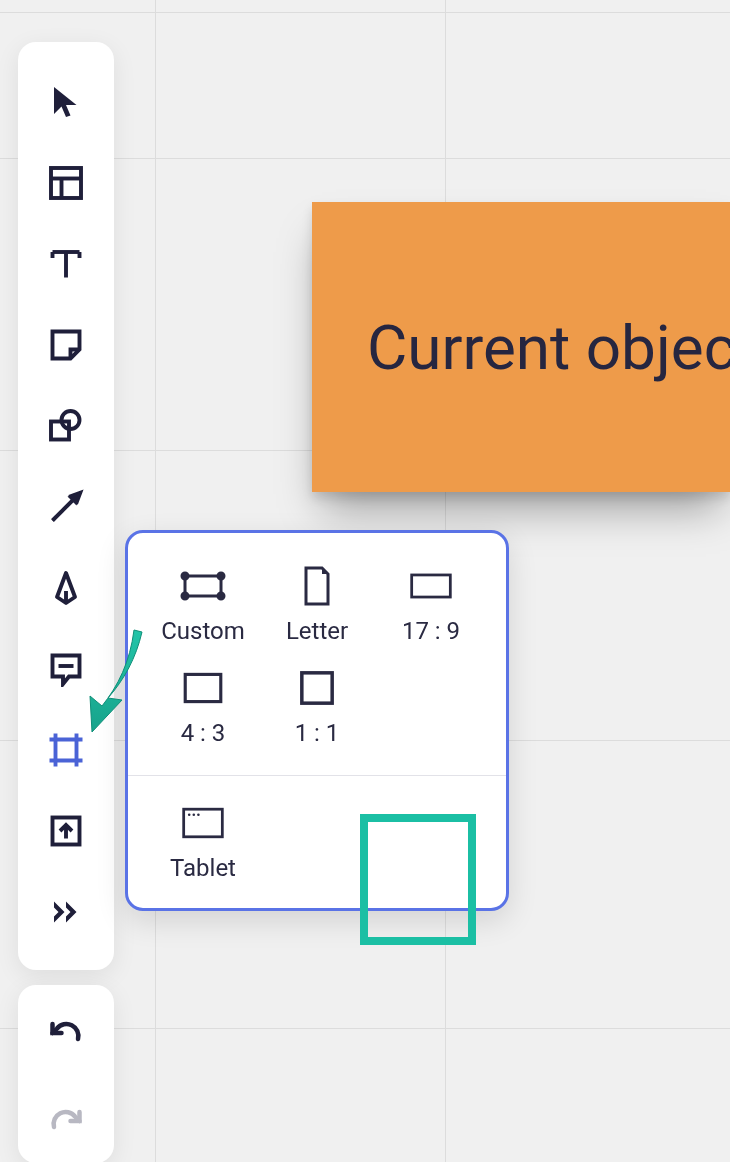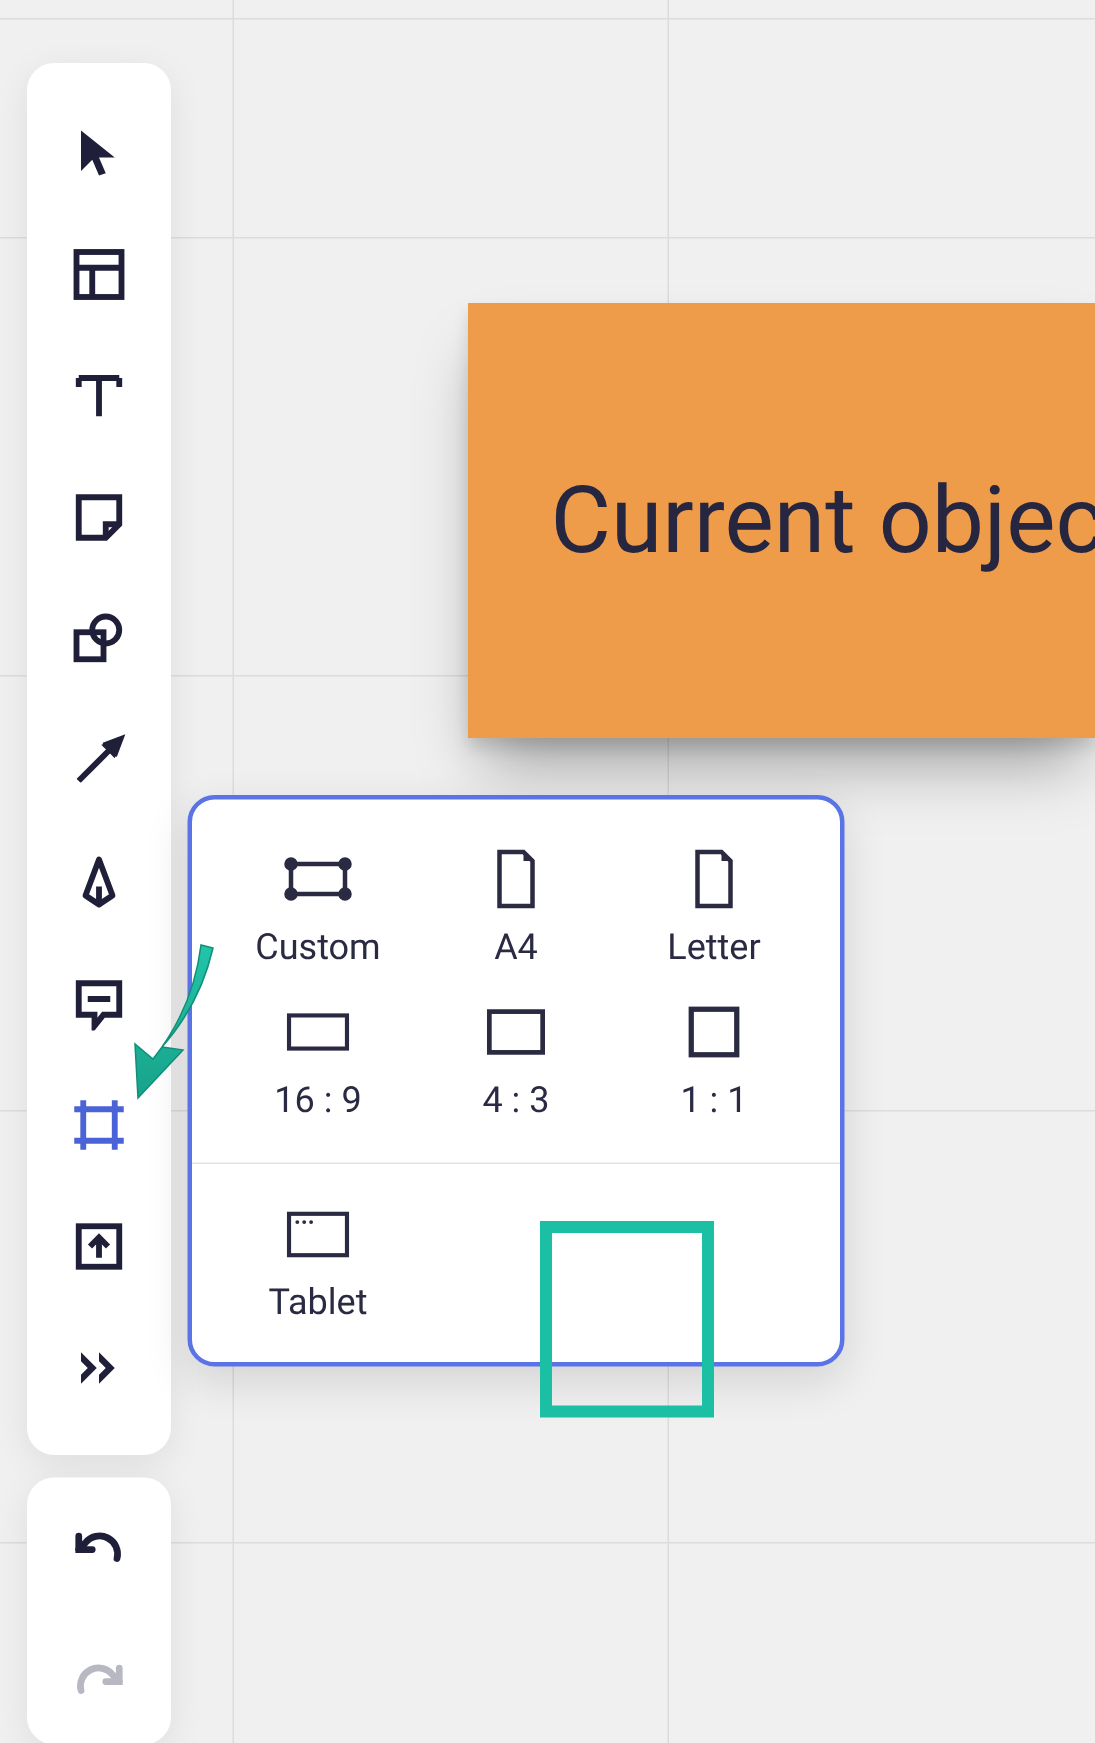--- a/index.html
+++ b/index.html
@@ -97,21 +97,21 @@
     align-items: center;
     padding: 30px 0 20px 0;
     gap: 48px;
   }
 
   
   .popover {
     position: absolute;
     top: 530px;
     left: 125px;
-    width: 438px;
+    width: 384px;
     background: #fff;
     border: 3px solid #5a73e6;
     border-radius: 18px;
     box-shadow: 0 10px 30px rgba(0,0,0,.12);
     padding: 32px 18px 26px 18px;
   }
   .popover-grid {
     display: grid;
     grid-template-columns: repeat(3, 1fr);
     row-gap: 22px;
@@ -311,47 +311,38 @@
             <rect x="5" y="7" width="36" height="20"></rect>
             <circle cx="5" cy="7" r="3" fill="#2a2a42"></circle>
             <circle cx="41" cy="7" r="3" fill="#2a2a42"></circle>
             <circle cx="5" cy="27" r="3" fill="#2a2a42"></circle>
             <circle cx="41" cy="27" r="3" fill="#2a2a42"></circle>
           </svg>
       </span>
       <span class="label">Custom</span>
     </div>
 
-    <div class="pop-item">
-      <span class="icon">
-        <svg viewBox="0 0 34 42" fill="none" stroke="#2a2a42" stroke-width="3">
-            <path d="M6 3 H22 L28 9 V39 H6 Z"></path>
-            <path d="M22 3 V9 H28" fill="#2a2a42" stroke="none"></path>
-          </svg>
-      </span>
-      <span class="label">A4</span>
-    </div>
 
     <div class="pop-item">
       <span class="icon">
         <svg viewBox="0 0 34 42" fill="none" stroke="#2a2a42" stroke-width="3">
             <path d="M6 3 H22 L28 9 V39 H6 Z"></path>
             <path d="M22 3 L28 9 H22 Z" fill="#2a2a42" stroke="none"></path>
           </svg>
       </span>
       <span class="label">Letter</span>
     </div>
 
     <div class="pop-item">
       <span class="icon">
         <svg viewBox="0 0 50 32">
             <rect x="4" y="4" width="42" height="24" fill="none" stroke="#2a2a42" stroke-width="3"></rect>
           </svg>
       </span>
-      <span class="label">16 : 9</span>
+      <span class="label">17 : 9</span>
     </div>
 
     <div class="pop-item">
       <span class="icon">
         <svg viewBox="0 0 44 34">
             <rect x="5" y="4" width="34" height="26" fill="none" stroke="#2a2a42" stroke-width="3"></rect>
           </svg>
       </span>
       <span class="label">4 : 3</span>
     </div>

